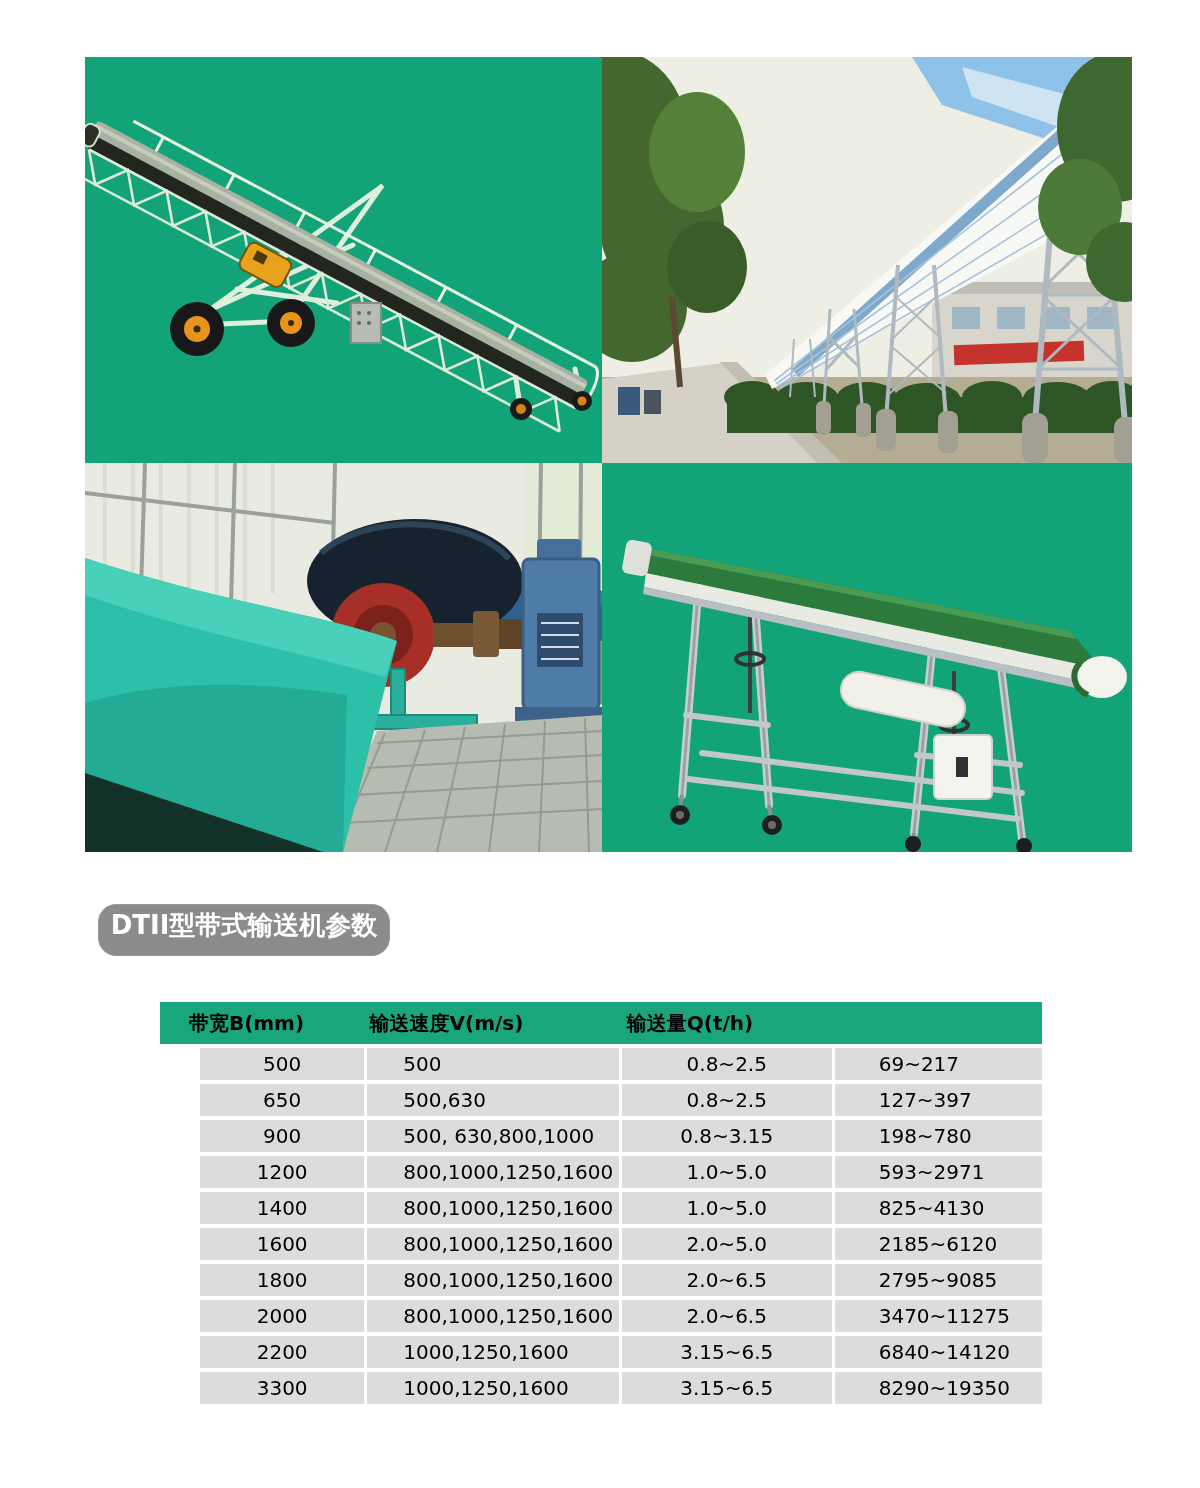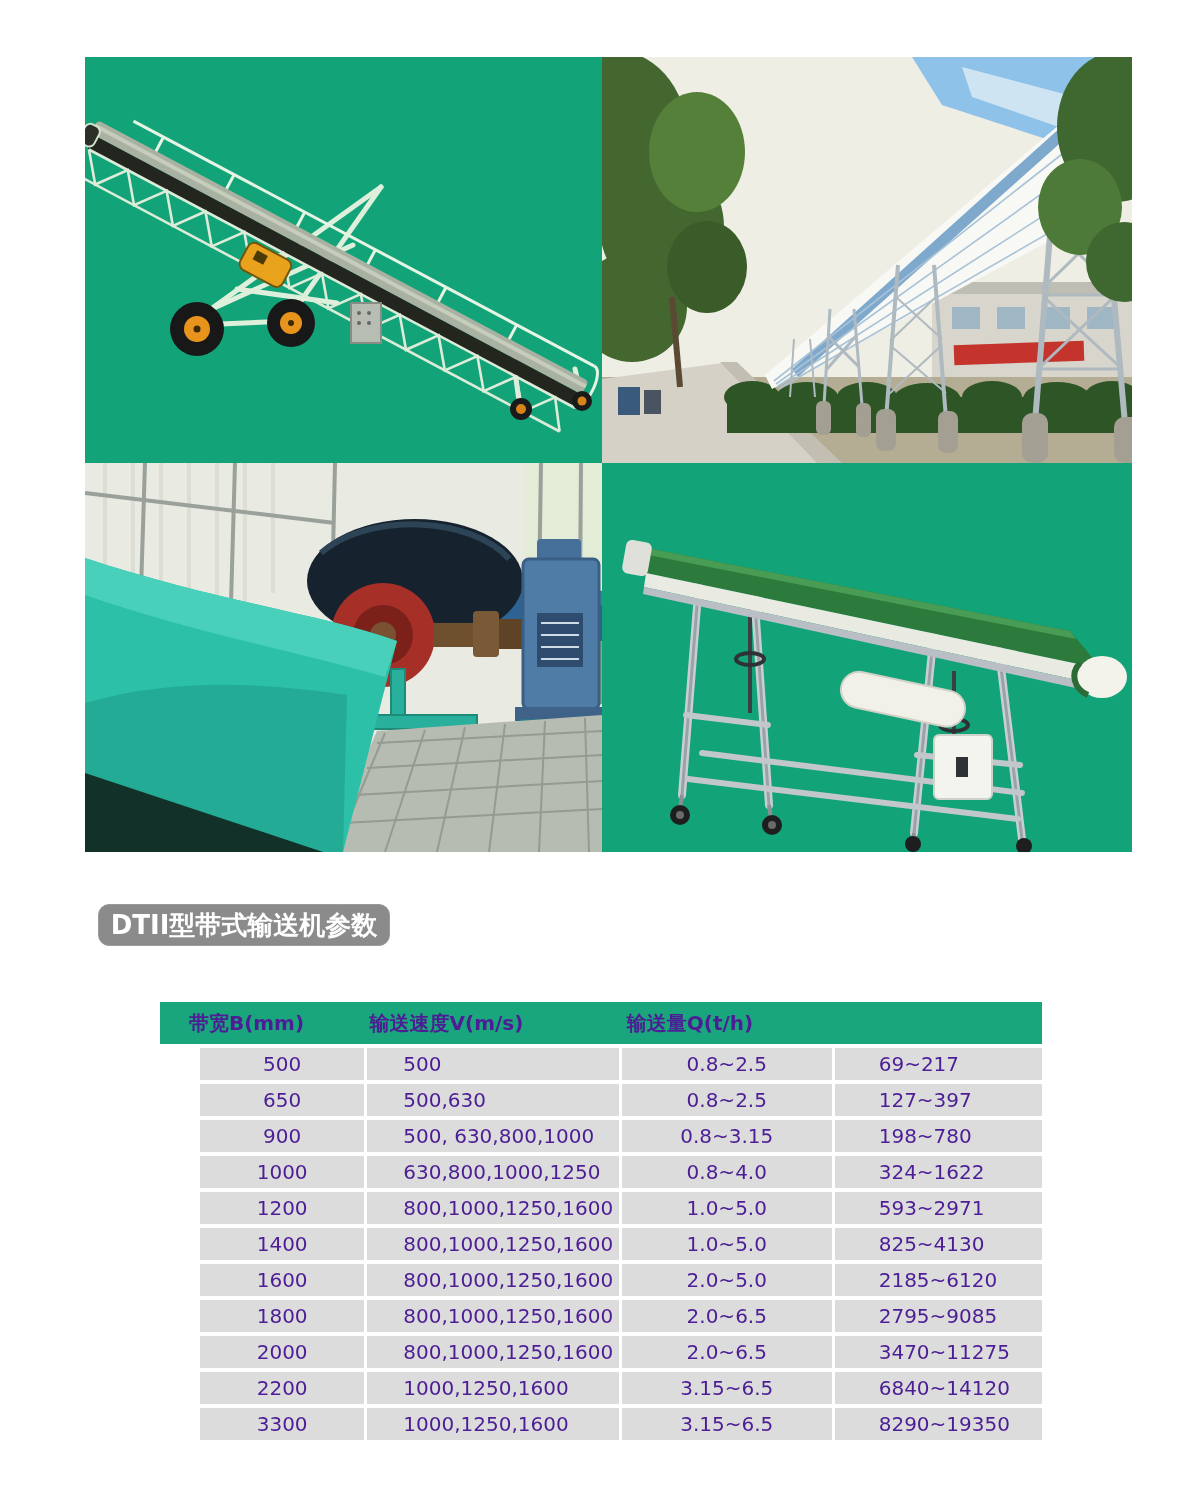--- a/index.html
+++ b/index.html
@@ -14,38 +14,38 @@
   .collage {
     position:absolute; left:85px; top:57px; width:1047px; height:795px;
     display:grid; grid-template-columns:517px 530px; grid-template-rows:406px 389px;
   }
   .quad { position:relative; overflow:hidden; }
   .quad svg { display:block; width:100%; height:100%; }
   .quad.greenbg { background:#12a478; }
 
   
   .title-badge {
-    position:absolute; left:98px; top:904px; width:292px; height:42px;
-    background:#8b8b8b; border:1px solid #9a9a9a; border-radius:11px;
+    position:absolute; left:98px; top:904px; width:292px; height:52px;
+    background:#8b8b8b; border:1px solid #9a9a9a; border-radius:18px;
     color:#ffffff; font-size:26px; font-weight:700; line-height:40px;
     text-align:center; letter-spacing:0px; white-space:nowrap;
   }
 
   
   .param-table { position:absolute; left:160px; top:1002px; width:882px; }
   .t-header {
     display:flex; column-gap:3px; background:#1aa67c; height:42px;
     color:#ffffff; font-weight:700; font-size:21px;
   }
   .t-header .t-cell { background:transparent; height:42px; line-height:42px; text-align:center; }
   .t-body { display:flex; flex-direction:column; row-gap:4px; margin-top:4px;margin-left:40px; }
   .t-row { display:flex; column-gap:3px; }
   .t-cell {
     background:#dcdcdc; height:32px; line-height:32px;
-    font-size:20px; color:#4c1d95; overflow:hidden; white-space:nowrap;
+    font-size:20px; color:#000000; overflow:hidden; white-space:nowrap;
   }
   .c1 { width:173px; text-align:center; }
   .c2 { width:263px; text-align:left; padding-left:36px; }
   .c3 { width:221px; text-align:center; }
   .c4 { width:216px; text-align:left; padding-left:44px; }
 </style>
 </head>
 <body>
 
 <div class="page">
@@ -391,26 +391,20 @@
         <div class="t-cell c3">0.8~2.5</div>
         <div class="t-cell c4">127~397</div>
       </div>
       <div class="t-row">
         <div class="t-cell c1">900</div>
         <div class="t-cell c2">500, 630,800,1000</div>
         <div class="t-cell c3">0.8~3.15</div>
         <div class="t-cell c4">198~780</div>
       </div>
       <div class="t-row">
-        <div class="t-cell c1">1000</div>
-        <div class="t-cell c2">630,800,1000,1250</div>
-        <div class="t-cell c3">0.8~4.0</div>
-        <div class="t-cell c4">324~1622</div>
-      </div>
-      <div class="t-row">
         <div class="t-cell c1">1200</div>
         <div class="t-cell c2">800,1000,1250,1600</div>
         <div class="t-cell c3">1.0~5.0</div>
         <div class="t-cell c4">593~2971</div>
       </div>
       <div class="t-row">
         <div class="t-cell c1">1400</div>
         <div class="t-cell c2">800,1000,1250,1600</div>
         <div class="t-cell c3">1.0~5.0</div>
         <div class="t-cell c4">825~4130</div>

